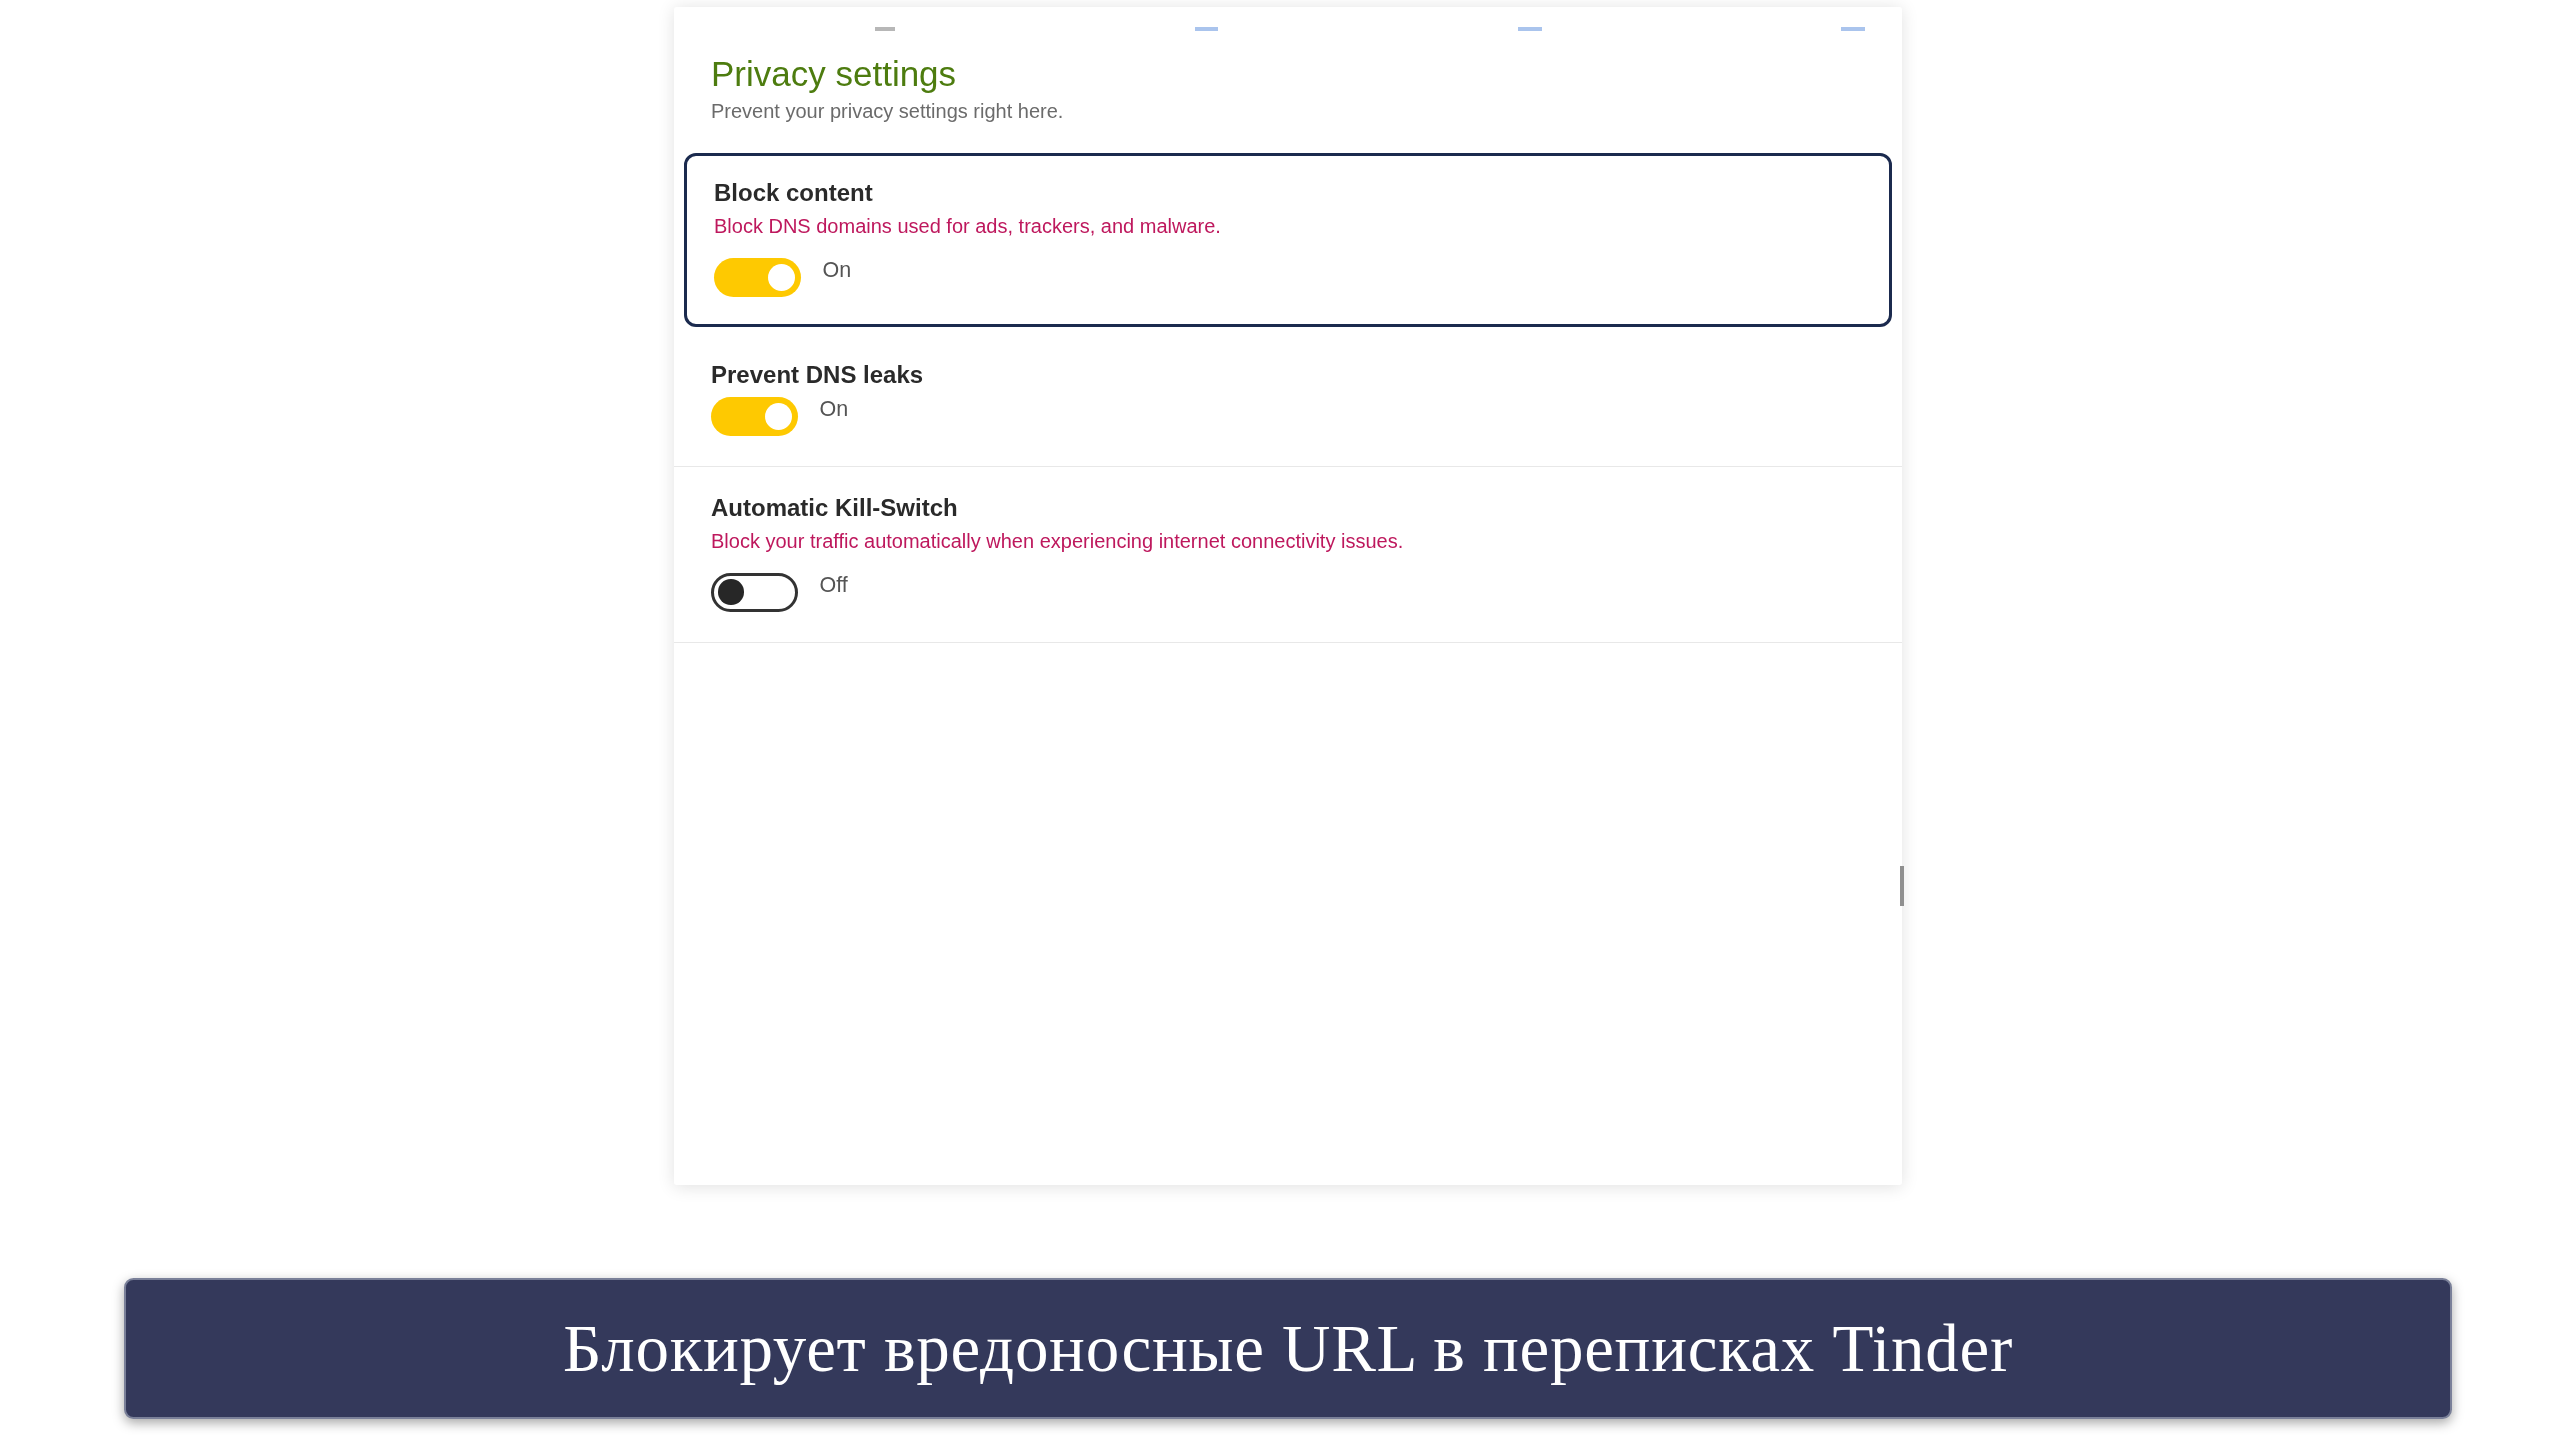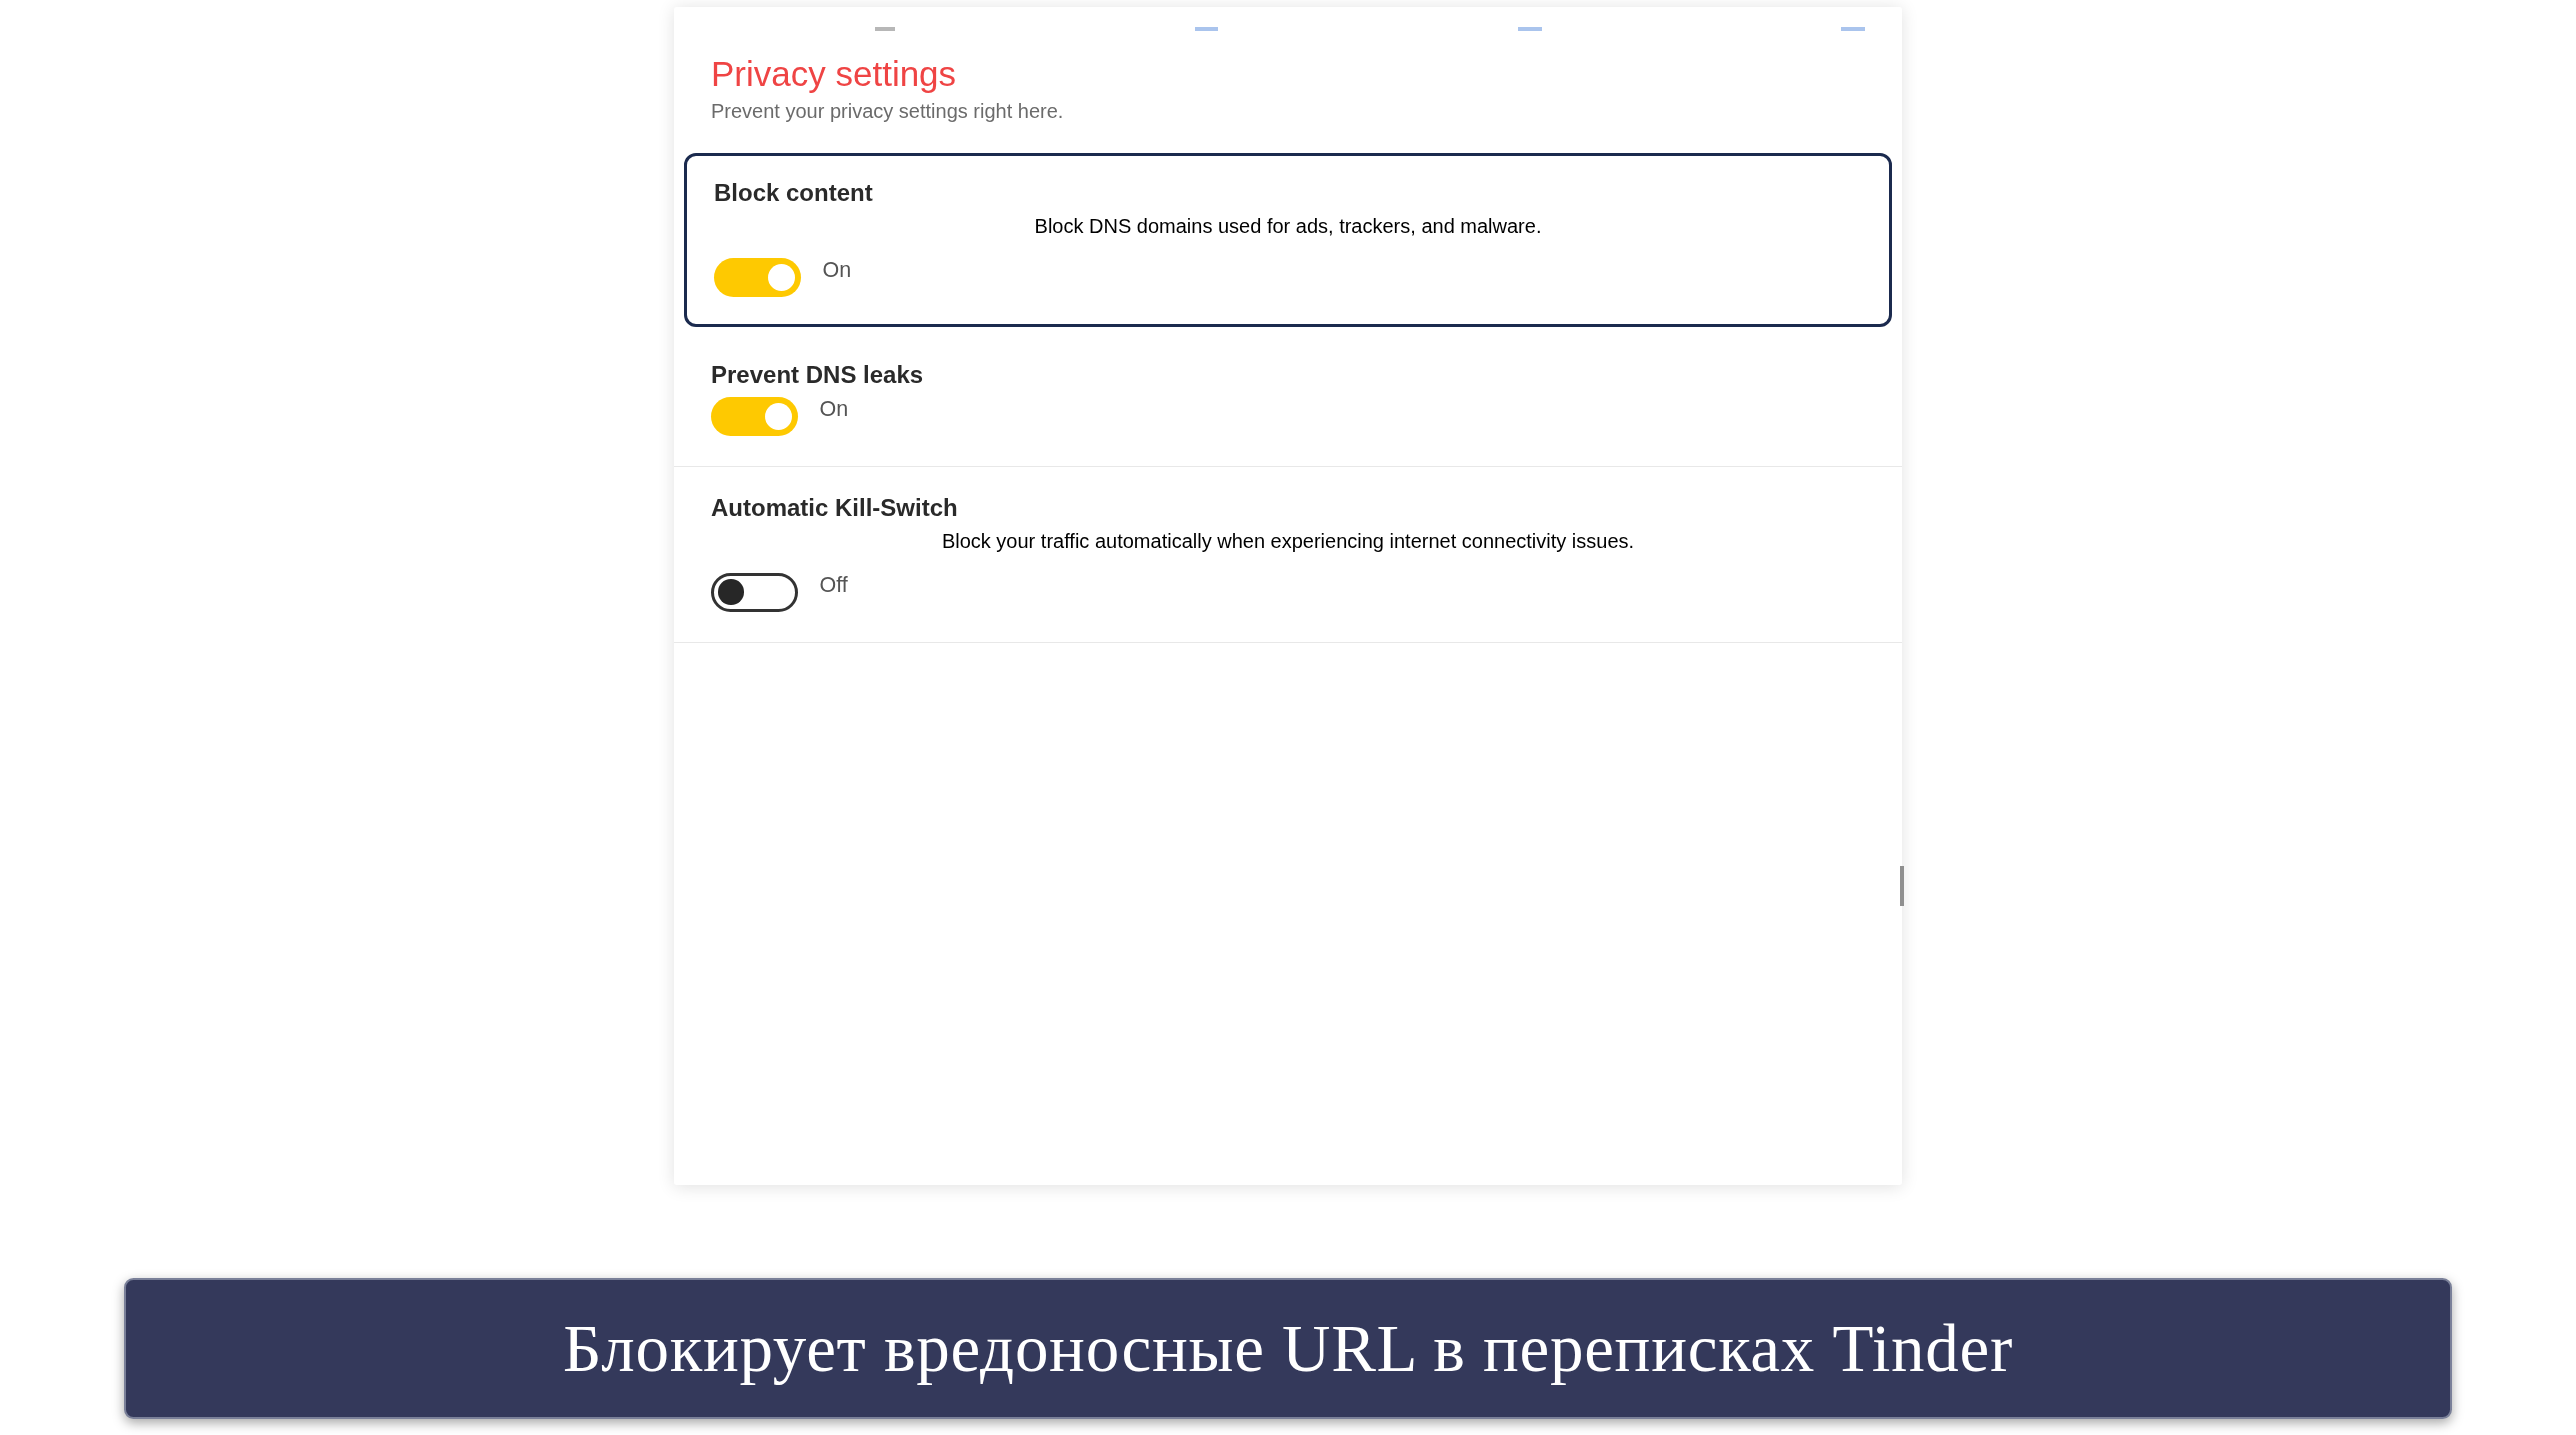--- a/index.html
+++ b/index.html
@@ -45,21 +45,21 @@
     .tab-indicator.dark {
       background: #4a4a4a;
       width: 20px;
     }
     .page-header {
       padding: 6.7px 37px 30px 37px;
     }
     .page-title {
       font-size: 35px;
       font-weight: 400;
-      color: #ef4444;
+      color: #4d7c0f;
       margin-bottom: 5.4px;
     }
     .page-subtitle {
       font-size: 20px;
       color: #6b6b6b;
     }
     .section {
       padding: 27px 37px 30px 37px;
       border-bottom: 0.7px solid #e8e8e8;
     }
@@ -70,23 +70,22 @@
       padding: 23.5px 27px 27px 27px;
     }
     .section-title {
       font-size: 24px;
       font-weight: 700;
       color: #2a2a2a;
       margin-bottom: 8px;
     }
     .section-description {
       font-size: 20px;
-      color: #000000;
+      color: #be185d;
       margin-bottom: 20px;
-      text-align: center;
     }
     .toggle-row {
       display: flex;
       align-items: flex-start;
       gap: 21.5px;
     }
     .toggle {
       width: 87px;
       height: 39px;
       border-radius: 19.5px;

